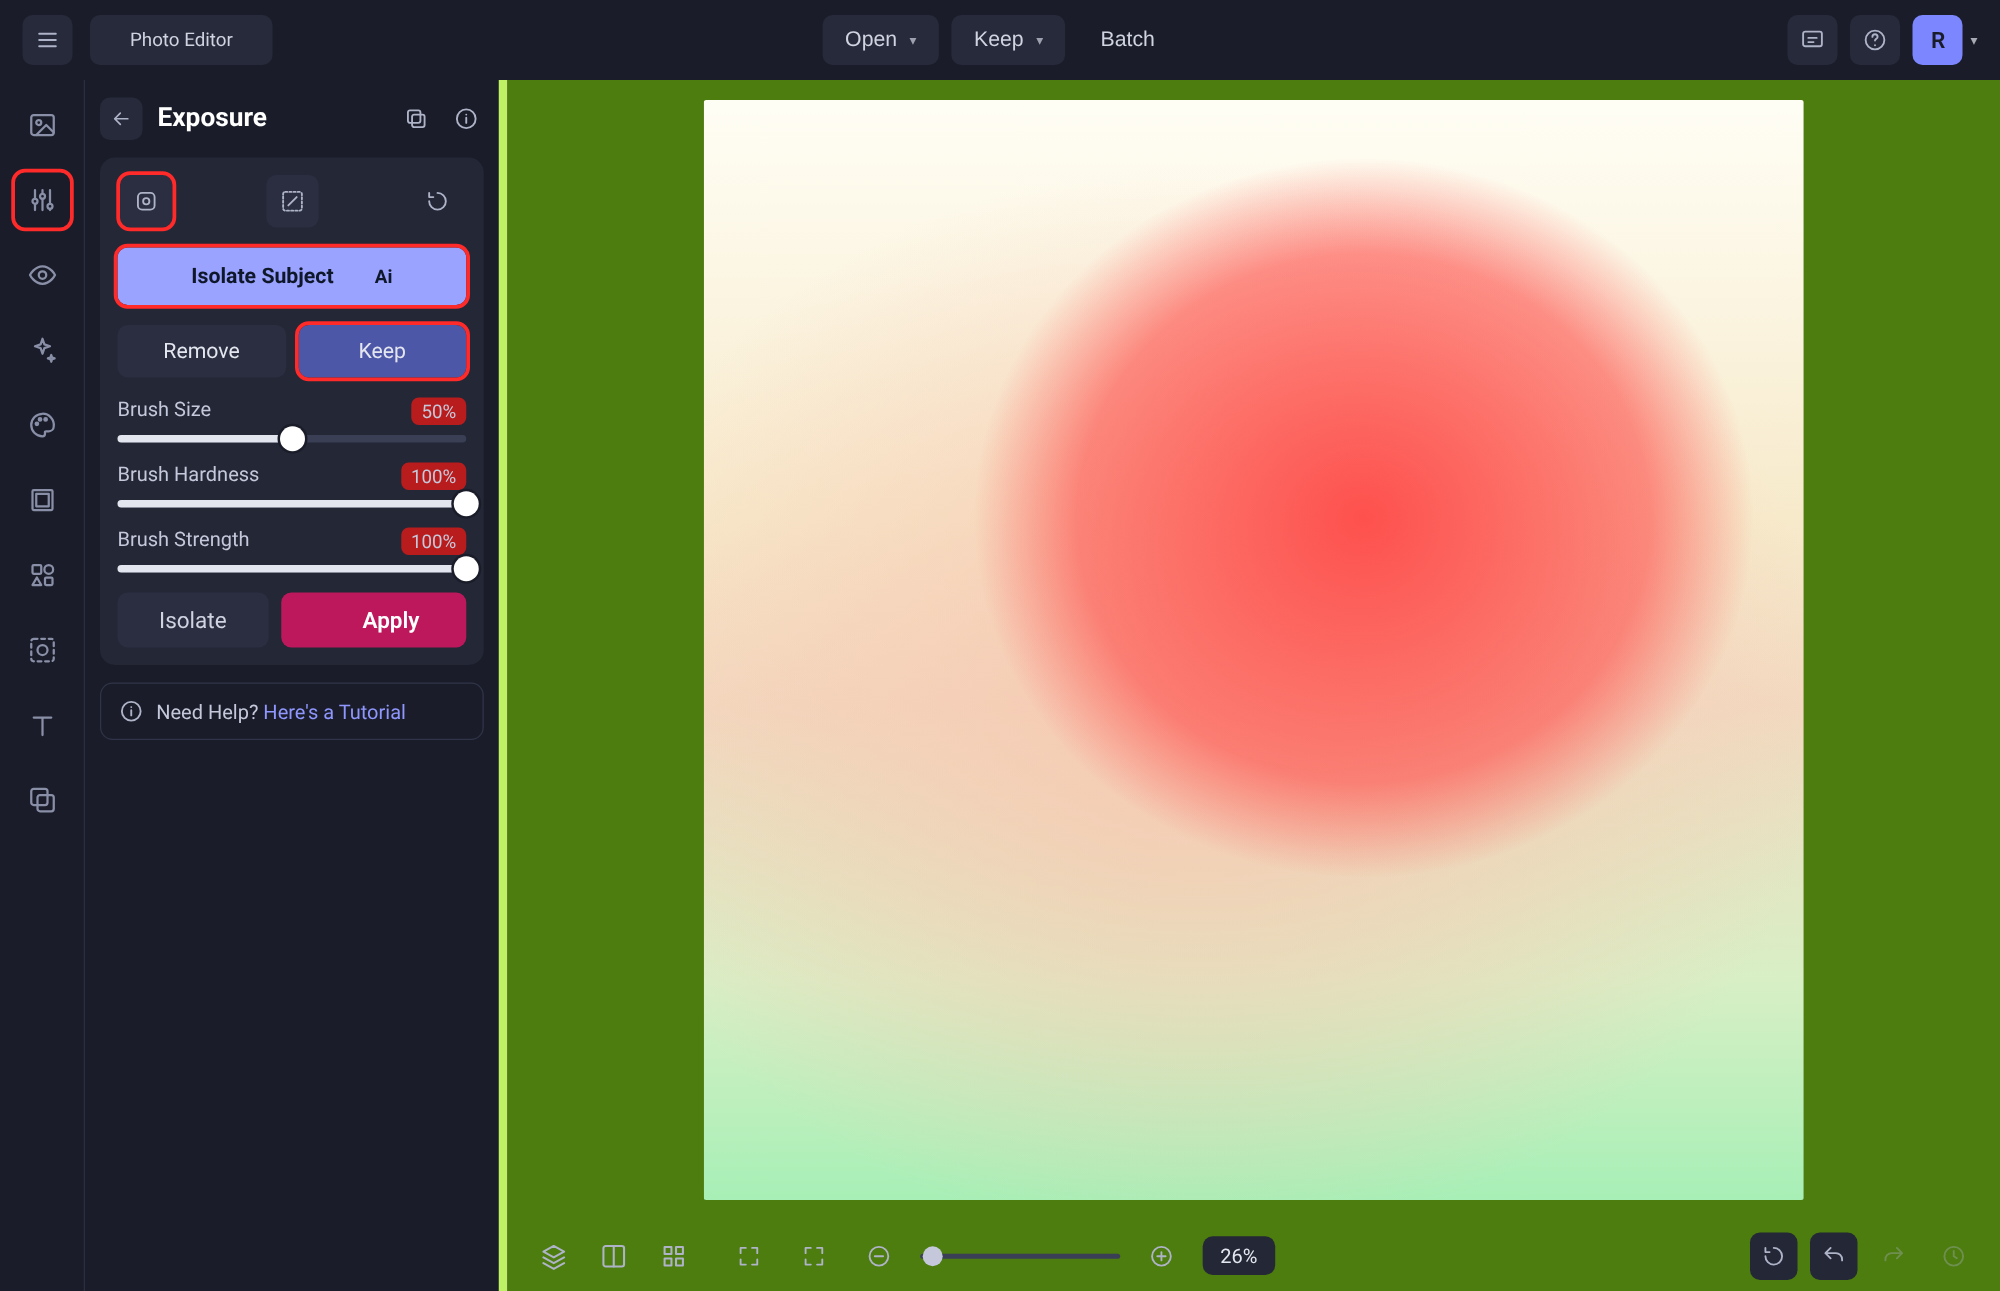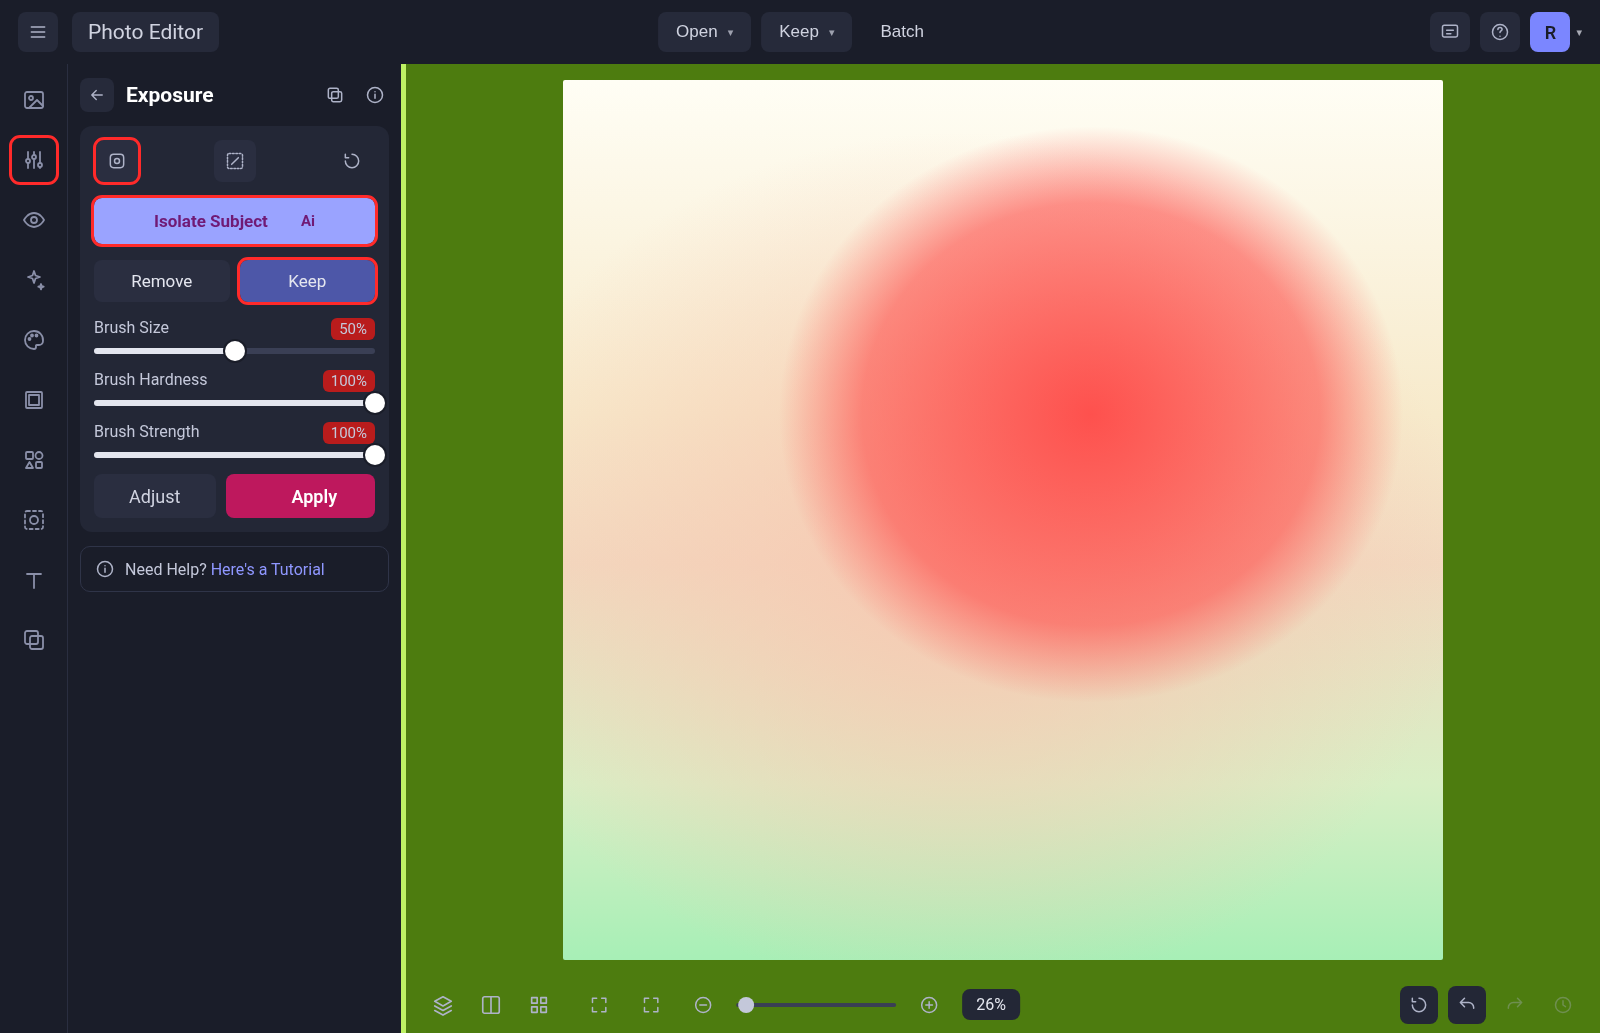--- a/index.html
+++ b/index.html
@@ -18,21 +18,21 @@
   display:flex; align-items:center; justify-content:space-between;
   padding:0 18px;
 }
 .topbar-left { display:flex; align-items:center; gap:14px; }
 .menu-btn, .titlechip {
   background:#262a3a; border-radius:8px;
   display:flex; align-items:center; justify-content:center;
   height:40px;
 }
 .menu-btn { width:40px; cursor:pointer; }
-.titlechip { padding:0 16px; font-size:21px; color:#d0d3e0; }
+.titlechip { padding:0 32px; font-size:15px; color:#d0d3e0; }
 .topbar-center { display:flex; gap:10px; position:absolute; left:50%; transform:translateX(-50%); }
 .tb-btn {
   background:#262a3a; border:none; color:#d0d3e0;
   height:40px; padding:0 18px; border-radius:8px;
   font-size:17px; display:flex; align-items:center; gap:10px; cursor:pointer;justify-content:flex-end;
 }
 .tb-btn.flat { background:transparent; }
 .chev { font-size:11px; opacity:.7; }
 .topbar-right { display:flex; align-items:center; gap:10px; }
 .icon-btn {
@@ -58,21 +58,21 @@
   width:44px; height:44px; border-radius:8px;
   display:flex; align-items:center; justify-content:center;
   cursor:pointer; position:relative;
 }
 .rail-btn svg { stroke:#8a8fa8; }
 .rail-btn.highlight-red { outline:3px solid #ff2a2a; outline-offset:0; }
 
 
 .side-panel {
   width:338px; background:#1a1d29;
-  border-right:5px solid #bef264;
+  border-right:7px solid #bef264;
   padding:14px 12px;
   display:flex; flex-direction:column; gap:14px;
 }
 .panel-header { display:flex; align-items:center; gap:12px; }
 .ph-back { width:34px; height:34px; background:#262a3a; border-radius:8px; display:flex; align-items:center; justify-content:center; cursor:pointer; }
 .ph-title { font-size:21px; font-weight:700; color:#fff; flex:1; }
 .ph-icon { width:28px; height:28px; display:flex; align-items:center; justify-content:center; cursor:pointer; }
 
 .panel-card {
   background:#232736; border-radius:12px;
@@ -92,21 +92,21 @@
 .mode-row { display:flex; gap:14px; justify-content:space-between; padding:0 2px; }
 .mode-btn {
   width:42px; height:42px; background:#2a2e40; border-radius:8px;
   display:flex; align-items:center; justify-content:center; cursor:pointer;
 }
 .mode-btn.redbox { outline:3px solid #ff2a2a; }
 
 .isolate-btn {
   height:46px; background:#9aa3ff; border-radius:8px;
   display:flex; align-items:center; justify-content:center; gap:10px;
-  font-weight:700; color:#701a75; font-size:17px; cursor:pointer;
+  font-weight:700; color:#0f172a; font-size:17px; cursor:pointer;
   outline:3px solid #ff2a2a;
 }
 .aibadge { font-size:15px; font-weight:700;margin-left:23px; }
 
 .rk-row { display:flex; gap:10px; }
 .rk-btn {
   flex:1; height:42px; background:#2a2e40; border-radius:8px;
   display:flex; align-items:center; justify-content:center;
   font-size:17px; cursor:pointer;
 }
@@ -376,21 +376,21 @@
           <span>Brush Strength</span>
           <span class="slider-val">100%</span>
         </div>
         <div class="slider-track">
             <div class="slider-fill" style="width:100%"></div>
             <div class="slider-knob" style="left:100%"></div>
           </div>
       </div>
 
       <div class="action-row">
-        <div class="act-btn act-cancel">Adjust</div>
+        <div class="act-btn act-cancel">Isolate</div>
         <div class="act-btn act-apply">Apply</div>
       </div>
     </div>
 
     <div class="help-strip">
       <svg width="20" height="20" viewBox="0 0 24 24">
           <circle cx="12" cy="12" r="9"></circle>
           <path d="M12 8h.01M12 11v5"></path>
         </svg>
       <span>

